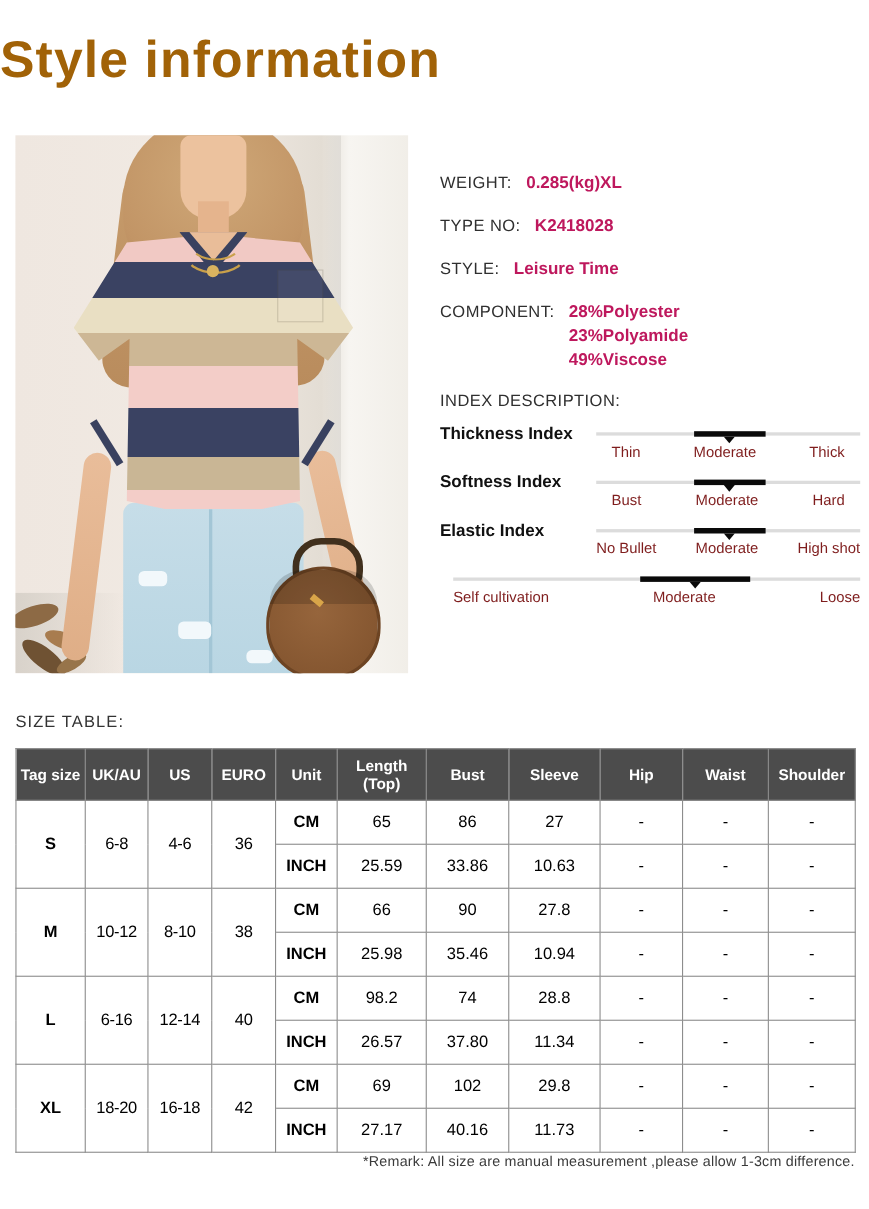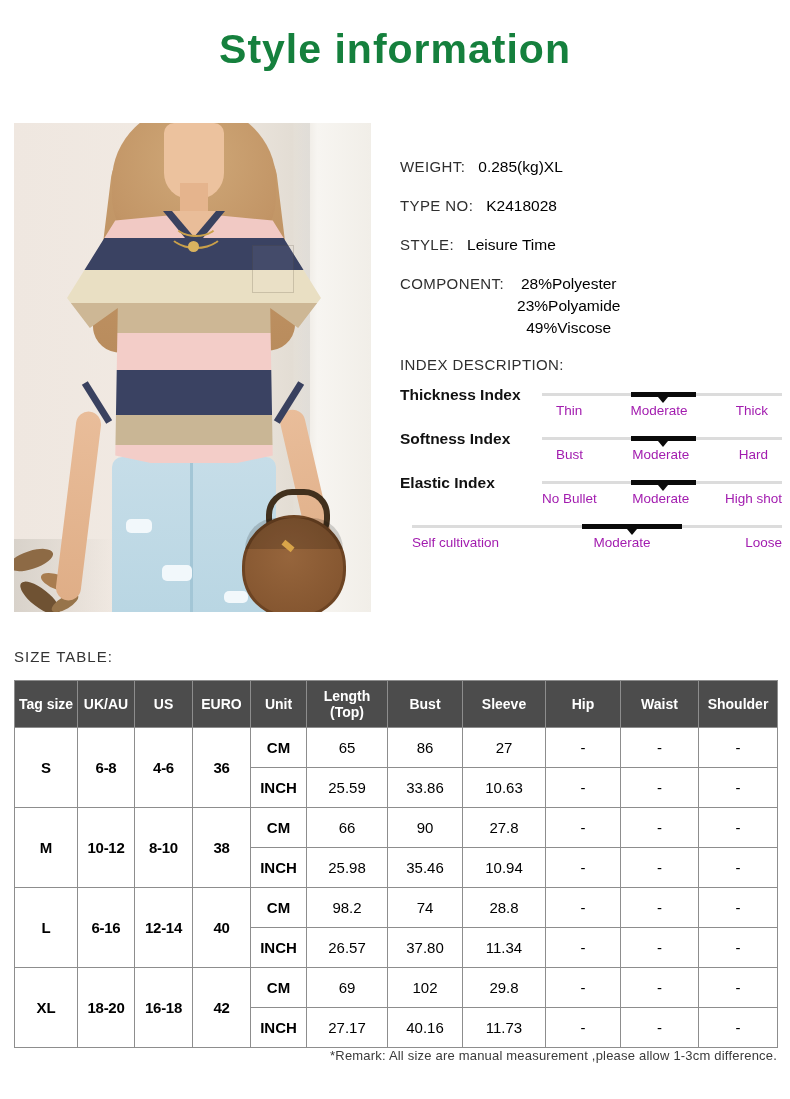--- a/index.html
+++ b/index.html
@@ -1,21 +1,21 @@
 <!DOCTYPE html>
 <html><head>
 <meta charset="utf-8">
 <style>
   html,body{margin:0;padding:0;background:#fff;}
   .page{position:relative;width:790px;height:1099px;background:#fff;overflow:hidden;
         font-family:"Liberation Sans",sans-serif;color:#111;}
 
   
-  .title{position:absolute;top:26px;left:0;width:100%;text-align:center;
-         font-size:41px;font-weight:600;letter-spacing:1px;color:#15803d;}
+  .title{position:absolute;top:26px;left:0;width:100%;text-align:left;
+         font-size:47px;font-weight:600;letter-spacing:1px;color:#a16207;}
 
   
   .photo{position:absolute;left:14px;top:123px;width:357px;height:489px;overflow:hidden;
          background:linear-gradient(90deg,#efe7e0 0%,#f1eae3 52%,#e3ddd4 78%,#f7f5f1 85%,#f1eee8 100%);}
   .photo *{position:absolute;}
   .floor{left:0;top:416px;width:100px;height:73px;background:linear-gradient(90deg,#d8d2ca,rgba(216,210,202,0));}
   .leaf{border-radius:50%;}
   .l1{left:-6px;top:428px;width:46px;height:18px;background:#8d6a45;transform:rotate(-18deg);}
   .l2{left:26px;top:452px;width:38px;height:15px;background:#a87c4f;transform:rotate(20deg);}
   .l3{left:2px;top:466px;width:48px;height:18px;background:#6f5233;transform:rotate(38deg);}
@@ -61,44 +61,44 @@
   .r2{left:50px;top:108px;width:30px;height:16px;}
   .r3{left:112px;top:134px;width:24px;height:12px;}
   .bag-handle{left:252px;top:366px;width:52px;height:44px;border:6px solid #41301d;border-radius:26px;}
   .bag{left:228px;top:392px;width:98px;height:97px;border:3px solid #6d4423;border-radius:50% 50% 46% 46%;
        background:radial-gradient(circle at 45% 40%,#96653c,#7f512c);}
   .bag-flap{left:0;top:0;width:100%;height:32%;background:rgba(0,0,0,0.16);border-radius:50px 50px 0 0;}
   .bag-clasp{left:268px;top:420px;width:12px;height:6px;background:#d9a549;transform:rotate(40deg);}
 
   
   .info{position:absolute;left:400px;top:156px;width:382px;}
-  .field-row{display:flex;margin-bottom:17px;line-height:22px;text-align:center;}
+  .field-row{display:flex;margin-bottom:17px;line-height:22px;}
   .field-label{color:#2f2f2f;font-size:15px;letter-spacing:0.4px;flex-shrink:0;}
-  .field-value{font-weight:400;color:#000000;font-size:15.5px;margin-left:13px;white-space:pre-line;}
+  .field-value{font-weight:700;color:#be185d;font-size:15.5px;margin-left:13px;white-space:pre-line;}
   .index-desc{font-size:15px;color:#2f2f2f;letter-spacing:0.4px;margin:2px 0 12px;}
   .index-row{display:flex;margin-bottom:11px;}
   .index-label{flex:0 0 130px;font-weight:700;font-size:15.5px;color:#111;padding-top:1px;}
   .index-scale{flex:1;padding-left:12px;}
   .track{position:relative;height:3px;background:#dcdcdc;margin-top:8px;}
   .seg{position:absolute;top:-1px;left:37%;width:27%;height:5px;background:#0a0a0a;}
   .seg-right{left:46%;}
   .marker{position:absolute;left:50%;top:5px;transform:translateX(-50%);width:0;height:0;
           border-left:5px solid transparent;border-right:5px solid transparent;border-top:6px solid #0a0a0a;}
-  .opts{display:flex;justify-content:space-between;margin-top:7px;font-size:13.5px;color:#a21caf;}
+  .opts{display:flex;justify-content:space-between;margin-top:7px;font-size:13.5px;color:#7f1d1d;}
   .opts-inset{padding:0 14px;}
 
   
   .size-label{position:absolute;left:14px;top:648px;font-size:15px;letter-spacing:1px;color:#333;}
   table.size{position:absolute;left:14px;top:680px;width:763px;border-collapse:collapse;table-layout:fixed;}
   table.size th{background:#4c4c4c;color:#fff;font-weight:700;font-size:14px;height:46px;
                 border:1px solid #8d8d8d;line-height:1.15;padding:0 2px;}
   table.size td{border:1px solid #8d8d8d;text-align:center;vertical-align:middle;height:39px;
                 font-size:15px;color:#000;padding:0;}
   td.c-tag{font-weight:700;font-size:18px;}
-  td.c-big{font-weight:700;font-size:17px;letter-spacing:-0.3px;}
+  td.c-big{font-weight:400;font-size:17px;letter-spacing:-0.3px;}
   td.c-unit{font-weight:700;font-size:13px;}
   .remark{position:absolute;right:13px;top:1048px;font-size:13px;color:#3a3a3a;letter-spacing:0.2px;}
 </style>
 </head>
 <body>
 
 <div class="page">
 
   <div class="title">Style information</div>
 

